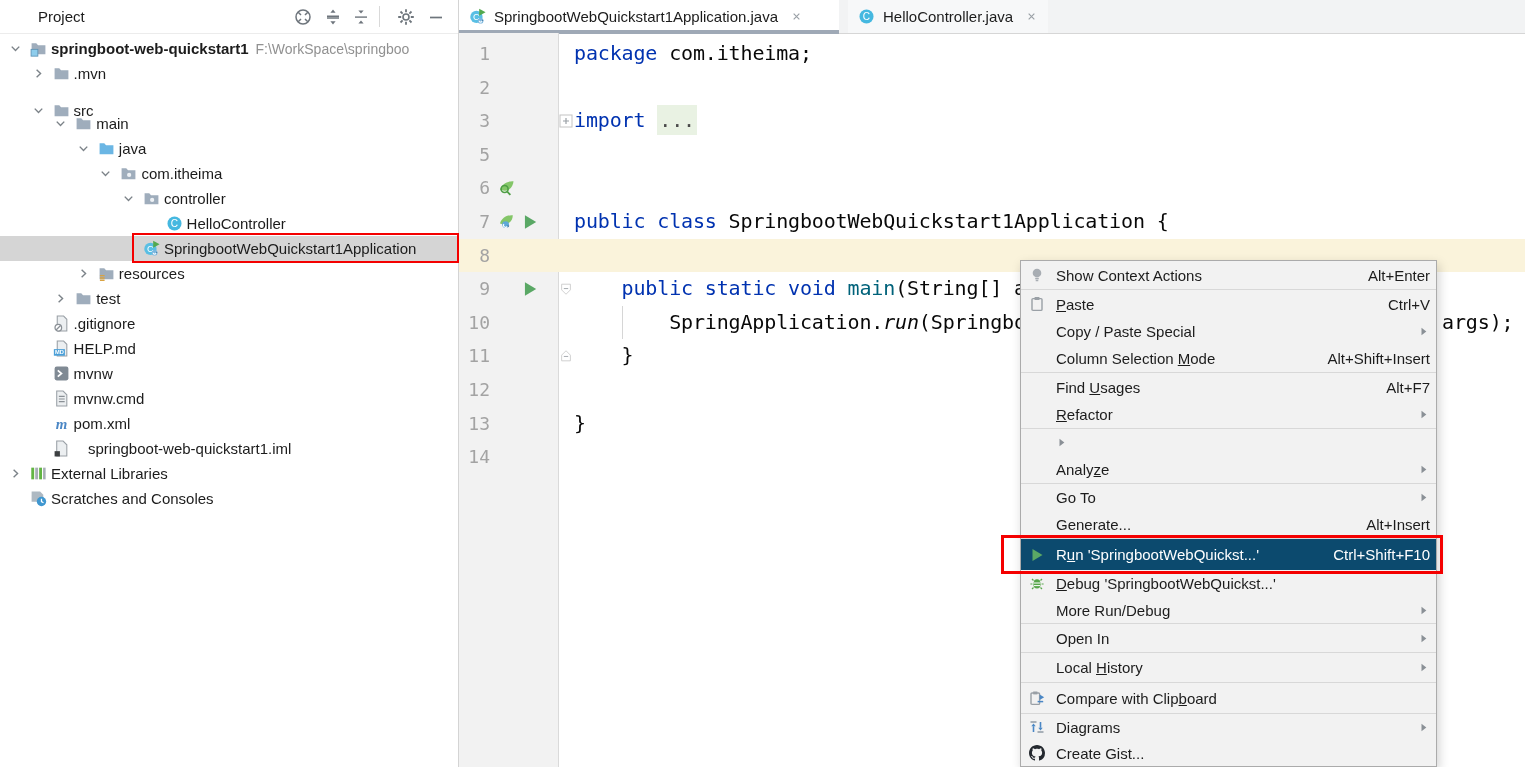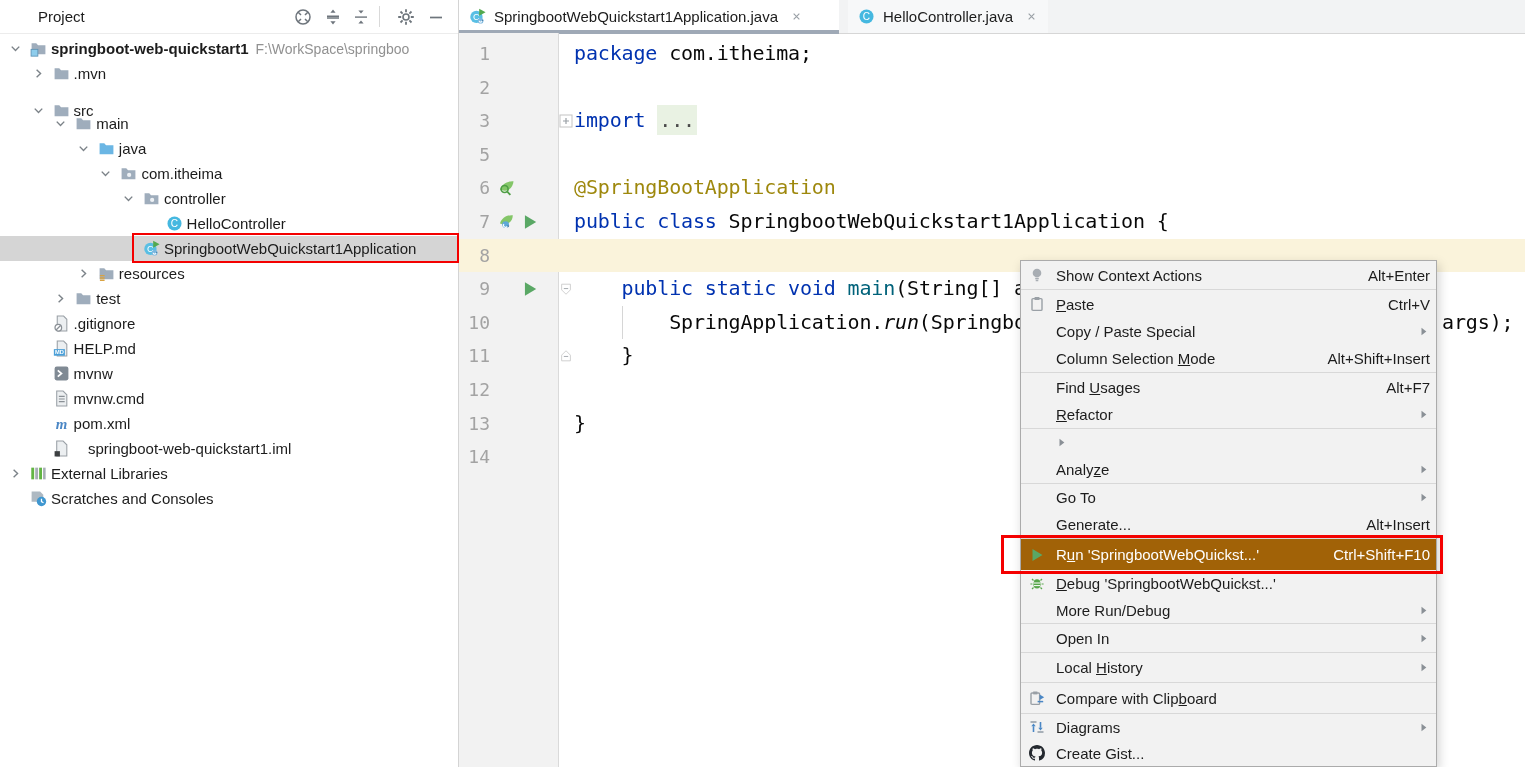--- a/index.html
+++ b/index.html
@@ -53,21 +53,21 @@
   .iguide{position:absolute;width:1px;top:0;bottom:0;background:#d6d6d6}
 
   
   #menu{position:absolute;left:1020px;top:260px;width:417px;background:#f2f2f2;
         border:1px solid #ababab;box-sizing:border-box;box-shadow:2px 4px 10px rgba(0,0,0,.18);z-index:20}
   .mi{display:flex;align-items:center;padding:0 6px;font-size:15px;cursor:pointer}
   .mi .mi-ico{width:20px;height:16px;display:inline-flex;justify-content:center}
   .mi .mi-label{flex:1;margin-left:9px;white-space:nowrap}
   .mi .mi-short{margin-left:12px;white-space:nowrap}
   .mi .mi-arrow{width:13px;height:13px;margin-left:8px}
-  .mi.sel{background:#a16207;color:#fff}
+  .mi.sel{background:#0c4a6e;color:#fff}
   .msep{height:1px;background:#d8d8d8}
 
   
   .redbox{position:absolute;border:2px solid #f40000;z-index:30;pointer-events:none}
   #redbox-menu{left:1001px;top:535px;width:436px;height:33px;border-width:3px}
   #redbox-tree{left:132px;top:233px;width:323px;height:26px}
 </style>
 </head>
 <body>
 
@@ -399,21 +399,20 @@
       </div>
       <div class="crow" style="top: 171.4px; height: 33.6px;">
         <span class="num">6</span>
         <span class="ic gico" style="left: 38px;">
           <svg viewBox="0 0 18 18">
             <path d="M16.5 2.2C10.5 1.8 4.8 5 3 10.8c2.4 1 6 1.4 9-.4 2.6-1.6 4.2-4.6 4.5-8.2z" fill="#84c668"></path>
             <circle cx="7.6" cy="10" r="3.5" fill="none" stroke="#4e9e44" stroke-width="1.6"></circle>
             <path d="M10.2 12.6l3.2 3.2" stroke="#4e9e44" stroke-width="1.8"></path>
           </svg>
         </span>
-        <span class="code"><span class="seg-ann">@SpringBootApplication</span></span>
       </div>
       <div class="crow" style="top: 205px; height: 33.6px;">
         <span class="num">7</span>
         <span class="ic gico" style="left: 38px;">
           <svg viewBox="0 0 18 18">
             <path d="M15.8 2.3C10 1.8 4.6 5 3 10.4c2.6 1.1 6.4 1.3 9.4-.8 2.2-1.6 3.3-4.2 3.4-7.3z" fill="#84c668"></path>
             <circle cx="8.6" cy="11.6" r="3.4" fill="#5fa8d8"></circle>
             <path d="M6.9 11a2 2 0 103.4 2.4" fill="none" stroke="#fff" stroke-width="1.1"></path>
             <path d="M10.9 14.4l-.5-2.1 2 .5z" fill="#3d6e99"></path>
           </svg>

